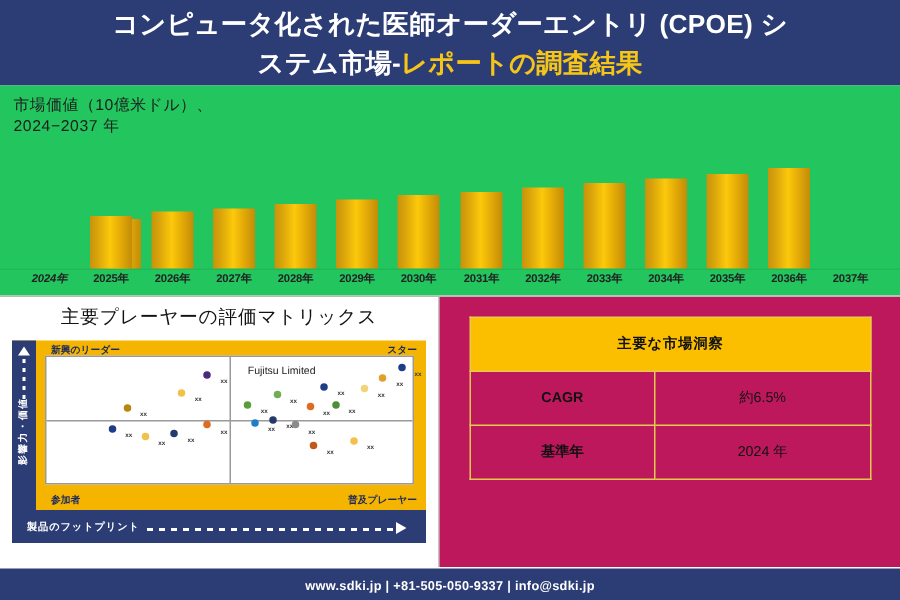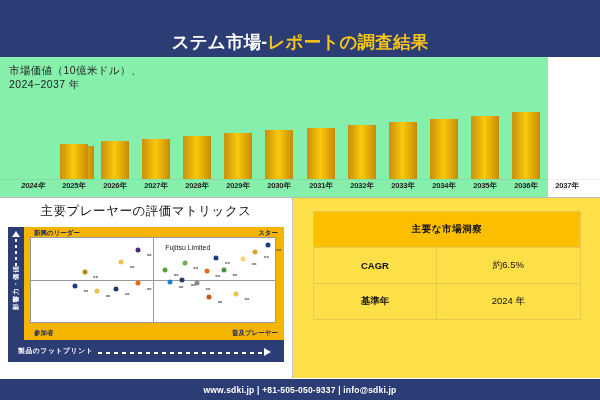--- a/index.html
+++ b/index.html
@@ -15,22 +15,22 @@
     display:flex;align-items:center;justify-content:center;
     text-align:center;
   }
   #header-title{
     color:#ffffff;font-size:17.5px;font-weight:bold;line-height:26px;
     letter-spacing:.2px;padding:0 8px;
   }
   #header-title .accent{color:#f5c518;}
   
   #chart-block{
-    position:absolute;left:0;top:57px;width:548px;height:140px;
-    background:#86efac;
+    position:absolute;left:0;top:57px;width:600px;height:140px;
+    background:#22c55e;
   }
   #chart-caption{
     position:absolute;left:9px;top:6px;
     font-size:10.5px;color:#1d1d1d;line-height:14px;font-weight:500;
     letter-spacing:.4px;
   }
   #plot{
     position:absolute;left:12px;top:44px;width:576px;height:78px;
   }
   .bar-slot{
@@ -134,21 +134,21 @@
     position:absolute;left:256px;top:8px;width:0;height:0;
     border-top:4px solid transparent;border-bottom:4px solid transparent;
     border-left:7px solid #ffffff;
   }
   #source-note{
     position:absolute;left:4px;top:166px;font-size:7.5px;color:#111;
     font-style:italic;font-weight:bold;white-space:nowrap;
   }
   
   #insights-panel{
-    position:absolute;left:293px;top:198px;width:307px;height:180px;background:#fde047;
+    position:absolute;left:293px;top:198px;width:307px;height:180px;background:#be185d;
   }
   #insights-table{
     position:absolute;left:20px;top:13px;width:268px;
     border-collapse:collapse;
   }
   #insights-head{
     background:#fbbf00;color:#ffffff;font-size:12px;font-weight:bold;
     text-align:center;height:33px;letter-spacing:.6px;
   }
   #insights-table td{
@@ -161,21 +161,21 @@
     position:absolute;left:0;top:379px;width:600px;height:21px;
     background:#2c3c74;display:flex;align-items:center;justify-content:center;
   }
   #footer-text{color:#ffffff;font-size:8.5px;font-weight:bold;letter-spacing:.2px;}
 </style>
 </head>
 <body>
 
 <div id="header">
   <div id="header-title">
-    <br>
+    <span>コンピュータ化された医師オーダーエントリ (CPOE) シ</span><br>
     <span>ステム市場-</span><span class="accent">レポートの調査結果</span>
   </div>
 </div>
 
 <div id="chart-block">
   <div id="chart-caption">
     <span>市場価値（10億米ドル）、</span><br>
     <span>2024−2037 年</span>
   </div>
   <div id="plot">

